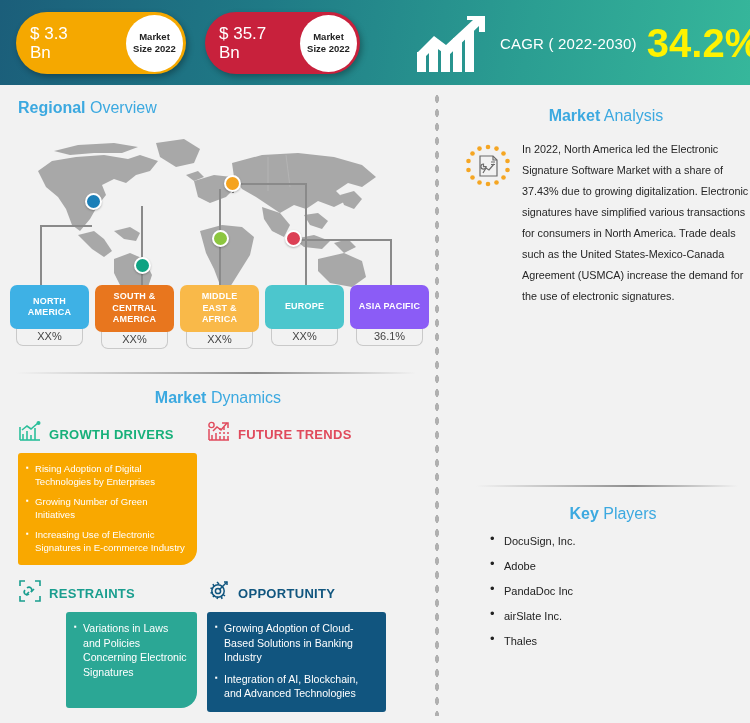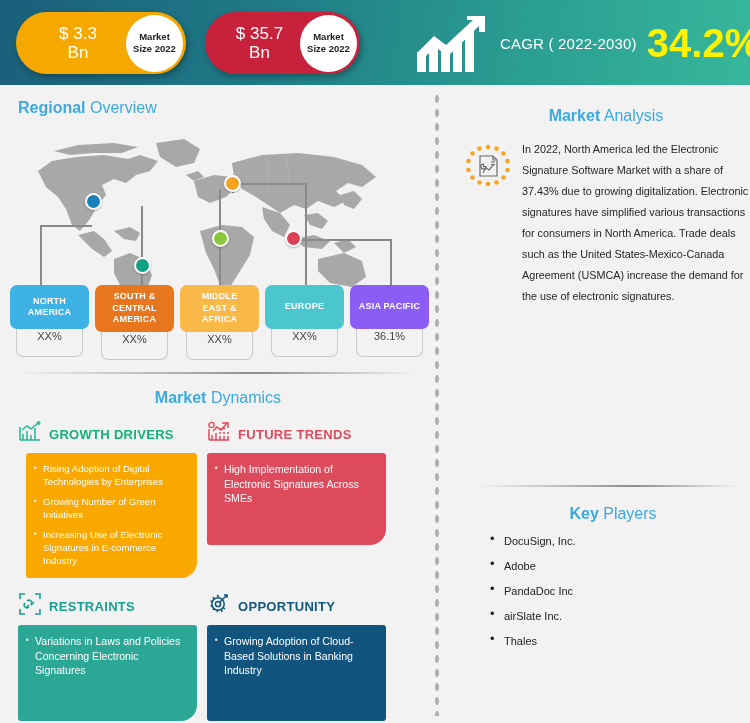--- a/index.html
+++ b/index.html
@@ -18,21 +18,21 @@
     overflow: hidden;
   }
   .pill {
     position: absolute; top: 12px; height: 62px;
     border-radius: 31px;
     display: flex; align-items: center;
     box-shadow: 2px 3px 6px rgba(0,0,0,.30);
   }
   .pill .val {
     color: #ffffff; font-size: 17px; line-height: 19px;
-    text-align: center; flex: 1; padding-left: 14px; font-weight: 400;
+    flex: 1; padding-left: 14px; font-weight: 400;
   }
   .pill .circ {
     width: 57px; height: 57px; border-radius: 50%;
     background: #ffffff; margin-right: 3px;
     display: flex; flex-direction: column; align-items: center; justify-content: center;
     color: #222; font-size: 9.5px; font-weight: bold; line-height: 12px; text-align: center;
   }
   #pill-2022 { left: 16px; width: 170px; background: #f5a800; }
   #pill-2030 { left: 205px; width: 155px; background: #c8213c; }
 
@@ -75,21 +75,21 @@
   .regions { position: absolute; left: 10px; top: 200px; width: 420px; display: flex; gap: 6px; }
   .region { width: 79px; }
   .region .chip {
     border-radius: 7px; color: #fff; font-size: 9px; font-weight: bold;
     text-align: center; padding: 6px 2px; line-height: 11.5px; letter-spacing: .2px;
     min-height: 44px; display: flex; align-items: center; justify-content: center;
     position: relative; z-index: 2;
   }
   .region .pct {
     border: 1.4px solid #c9c9c9; border-top: none;
-    border-radius: 0 0 7px 7px; margin: -4px 6px 0 6px; padding: 5px 0 14px;
+    border-radius: 0 0 7px 7px; margin: -4px 6px 0 6px; padding: 5px 0 3px;
     font-size: 11px; color: #444; text-align: center; background: #f2f2f2;
   }
 
   
   .dyn { position: absolute; left: 18px; top: 300px; width: 400px; }
   .dyn-grid { display: flex; gap: 10px; margin-top: 8px; }
   .dyn-col { width: 179px; }
   .dyn-head { display: flex; align-items: center; gap: 7px; height: 30px; }
   .dyn-head .ttl { font-size: 13px; font-weight: bold; letter-spacing: .3px; }
   .dyn-box {
@@ -291,21 +291,21 @@
                   <path d="M9 19 L9 10"></path>
                   <path d="M13 19 L13 14"></path>
                   <path d="M17 19 L17 7"></path>
                 <path d="M4 9 L9 5 L13 8 L20 2"></path>
               </g>
               <circle cx="20.5" cy="2" r="2" fill="#2bbf9a"></circle>
             </svg>
           </span>
           <span class="ttl" style="color:#17b07a;">GROWTH DRIVERS</span>
         </div>
-        <div class="dyn-box" style="background:#f9a800;margin-left:8px;">
+        <div class="dyn-box" style="background:#f9a800;">
           <ul>
             <li>Rising Adoption of Digital Technologies by Enterprises</li>
             <li>Growing Number of Green Initiatives</li>
             <li>Increasing Use of Electronic Signatures in E-commerce Industry</li>
           </ul>
         </div>
       </div>
 
       <div class="dyn-col">
         <div class="dyn-head">
@@ -325,25 +325,20 @@
                 <path d="M21 19 L21 15"></path>
                   <path d="M21 13 L21 11"></path>
                 <path d="M6 10 L10 6 L14 9 L20 2"></path>
                   <path d="M15 2 L21 2 L21 7"></path>
               </g>
               <circle cx="4.5" cy="4" r="2.6" fill="none" stroke="#e04a5c" stroke-width="1.4"></circle>
             </svg>
           </span>
           <span class="ttl" style="color:#e04a5c;">FUTURE TRENDS</span>
         </div>
-        <div class="dyn-box big" style="background:#dc4a5b;min-height:92px;">
-          <ul>
-            <li>High Implementation of Electronic Signatures Across SMEs</li>
-          </ul>
-        </div>
       </div>
     </div>
 
     <div class="dyn-grid" style="margin-top:13px;">
 
       <div class="dyn-col">
         <div class="dyn-head">
           <span>
             <svg width="24" height="24" viewBox="0 0 24 24">
               <g stroke="#1a9e8f" stroke-width="1.6" fill="none">
@@ -353,21 +348,21 @@
                   <path d="M7 22 L2 22 L2 17"></path>
                 <path d="M9 9 a3 3 0 0 1 4 0 a3 3 0 0 1 0 4"></path>
                 <path d="M11 15 a3 3 0 0 1-4 0 a3 3 0 0 1 0-4"></path>
                 <path d="M13 13 L16 10"></path>
                   <path d="M8 16 L11 13"></path>
               </g>
             </svg>
           </span>
           <span class="ttl" style="color:#1a9e8f;text-align:center;">RESTRAINTS</span>
         </div>
-        <div class="dyn-box big" style="background:#2ba795;min-height:96px;">
+        <div class="dyn-box big" style="background:#2ba795;min-height:96px;margin-left:48px;">
           <ul>
             <li>Variations in Laws and Policies Concerning Electronic Signatures</li>
           </ul>
         </div>
       </div>
 
       <div class="dyn-col">
         <div class="dyn-head">
           <span>
             <svg width="24" height="24" viewBox="0 0 24 24">
@@ -378,20 +373,21 @@
                 <path d="M12 11 L20 3"></path>
                   <path d="M17 3 L20 3 L20 6"></path>
               </g>
             </svg>
           </span>
           <span class="ttl" style="color:#11567f;">OPPORTUNITY</span>
         </div>
         <div class="dyn-box big" style="background:#11557f;min-height:96px;border-radius:3px;">
           <ul>
             <li>Growing Adoption of Cloud-Based Solutions in Banking Industry</li>
+            <li>Integration of AI, Blockchain, and Advanced Technologies</li>
           </ul>
         </div>
       </div>
     </div>
   </div>
 </div>
 
 <div class="right-col">
 
   <div class="analysis">

